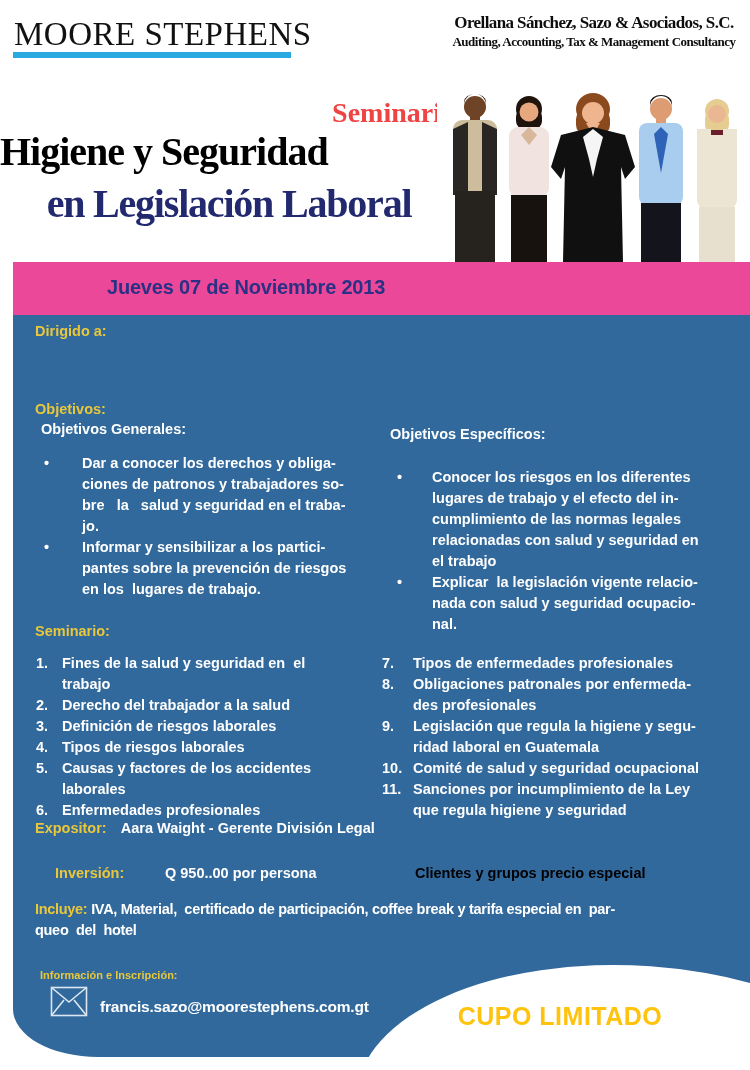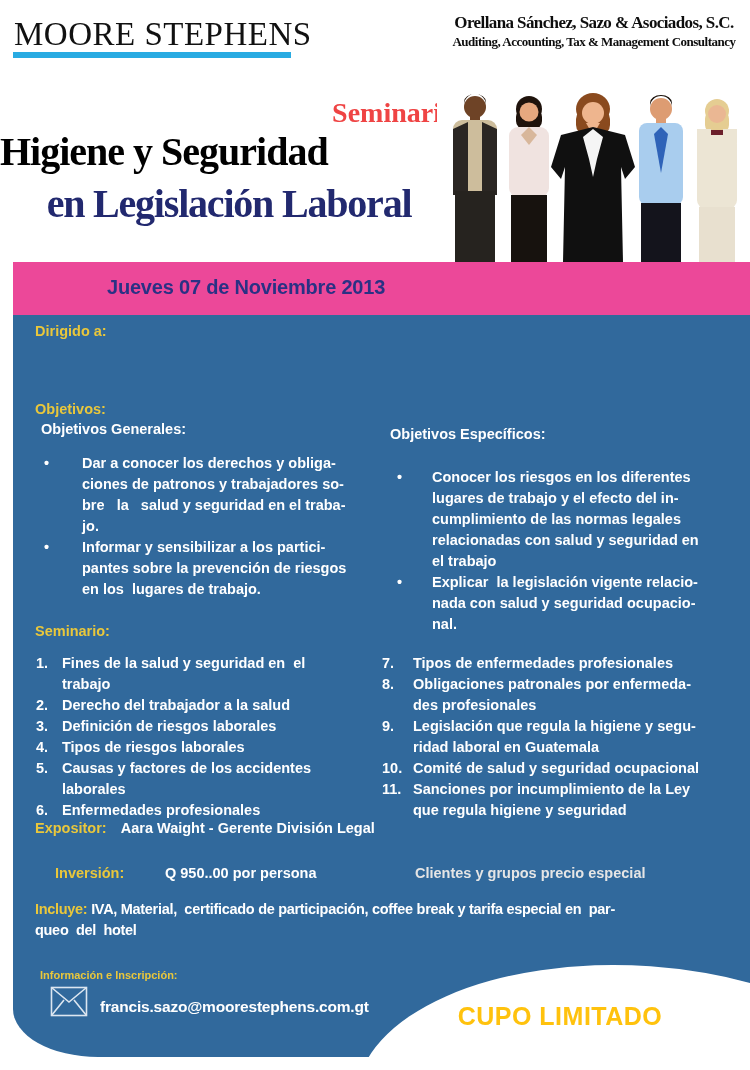--- a/index.html
+++ b/index.html
@@ -60,21 +60,21 @@
   .list-left { left:23px; top:338px; }
   .list-right { left:369px; top:338px; }
   .num-item { display:flex; }
   .list-left .num { width:26px; }
   .list-right .num { width:31px; }
   .sec-expositor { position:absolute; left:22px; top:503px; }
   .sec-expositor .val { margin-left:10px; }
   .sec-inversion { position:absolute; left:0; top:548px; width:737px; height:22px; }
   .inv-label { position:absolute; left:12px;margin-left:30px; }
   .inv-price { position:absolute; left:152px; }
-  .inv-note  { position:absolute; left:402px; color:#e5e5e5; }
+  .inv-note  { position:absolute; left:402px; color:#000000; }
   .sec-incluye { position:absolute; left:22px; top:584px; width:714px; letter-spacing:-0.3px; }
   .sec-info-label { position:absolute; left:27px; top:650px; font-size:11px; }
   .envelope { position:absolute; left:37px; top:671px; width:38px; height:31px; }
   .email { position:absolute; left:87px; top:681px; font-size:15.5px; letter-spacing:-0.2px; }
   
   .blob { position:absolute; left:355px; top:966px; width:570px; height:300px;
     background:#ffffff; border-radius:50%; transform:rotate(4deg); }
   .cupo { position:absolute; left:430px; top:1002px; width:260px; text-align:center;
     font-size:25px; font-weight:700; letter-spacing:0.5px; color:#ffc20d; }
 </style>

